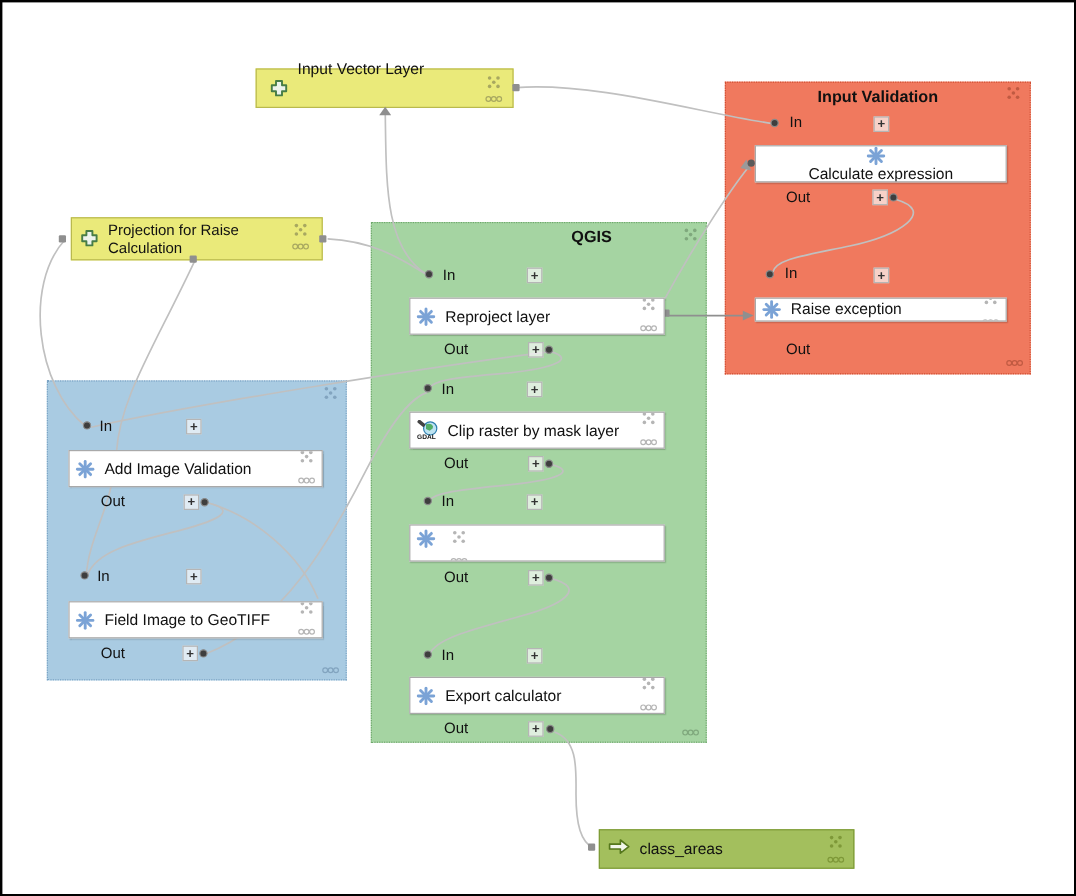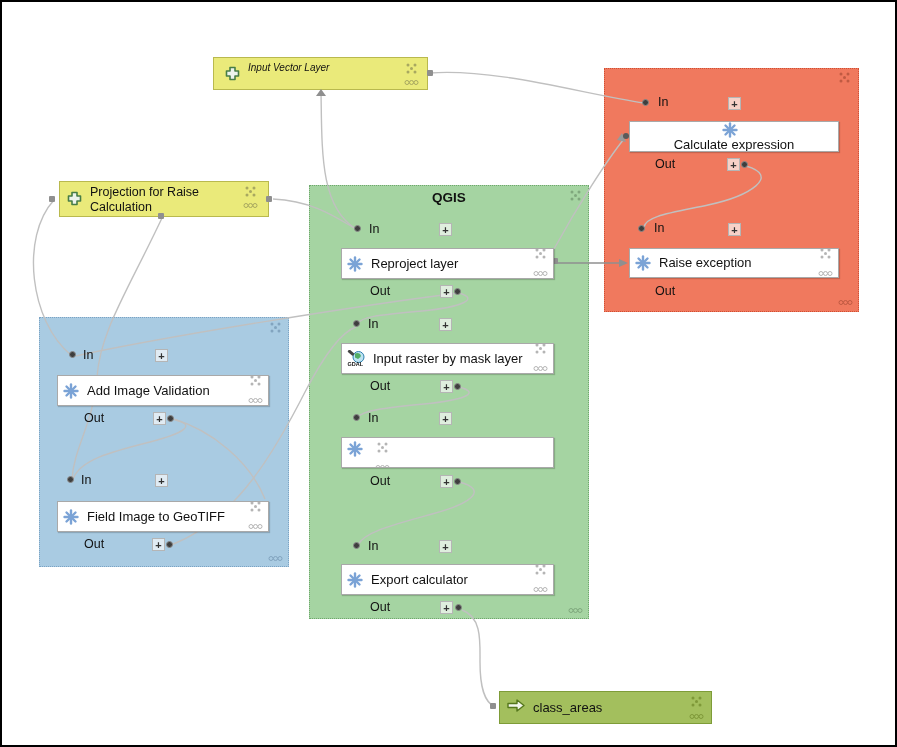--- a/index.html
+++ b/index.html
@@ -72,21 +72,21 @@
     <polygon points="314,94 324,94 319,87" fill="#8f8f8f"></polygon>
     <polygon points="617,257 617,265 626,261" fill="#8f8f8f"></polygon>
     <polygon points="615,138 624,140 620,131" fill="#9a9a9a"></polygon>
   </svg>
 
   <span class="xic" style="left:222px;top:63px;">
     <svg width="17" height="17" viewBox="0 0 17 17">
         <path d="M6 2.5 h5 v3.5 h3.5 v5 h-3.5 v3.5 h-5 v-3.5 h-3.5 v-5 h3.5 z" fill="#ecf3ec" stroke="#477d46" stroke-width="1.6" stroke-linejoin="round"></path>
       </svg>
   </span>
-  <span class="pl" style="left:246px;top:60px;font-size:10px;font-style:italic;">Input Vector Layer</span>
+  <span class="pl" style="left:246px;top:48px;font-size:13px;">Input Vector Layer</span>
   <span class="xic" style="left:403px;top:60px;">
     <svg width="13" height="13" viewBox="0 0 13 13">
         <g fill="#a8a860">
           <circle cx="3" cy="3" r="1.5"></circle>
           <circle cx="10" cy="3" r="1.5"></circle>
           <circle cx="6.5" cy="6.5" r="1.5"></circle>
           <circle cx="3" cy="10" r="1.5"></circle>
           <circle cx="10" cy="10" r="1.5"></circle>
         </g>
       </svg>
@@ -125,20 +125,21 @@
           <circle cx="3" cy="3.5" r="2"></circle>
           <circle cx="7.5" cy="3.5" r="2"></circle>
           <circle cx="12" cy="3.5" r="2"></circle>
         </g>
       </svg>
   </span>
   <span class="nub" style="left:47px;top:194px;"></span>
   <span class="nub" style="left:264px;top:194px;"></span>
   <span class="nub" style="left:156px;top:211px;"></span>
 
+  <div class="ttl" style="left:602px;top:71px;width:255px;">Input Validation</div>
   <span class="xic" style="left:836px;top:69px;">
     <svg width="13" height="13" viewBox="0 0 13 13">
         <g fill="#c05a42">
           <circle cx="3" cy="3" r="1.5"></circle>
           <circle cx="10" cy="3" r="1.5"></circle>
           <circle cx="6.5" cy="6.5" r="1.5"></circle>
           <circle cx="3" cy="10" r="1.5"></circle>
           <circle cx="10" cy="10" r="1.5"></circle>
         </g>
       </svg>
@@ -192,21 +193,21 @@
   <span class="ldot" style="left:621px;top:131px;"></span>
 
   <span class="pl" style="left:653px;top:155px;">Out</span>
   <button class="pb" style="left:725px;top:156px;">+</button>
   <span class="dot" style="left:739px;top:159px;"></span>
 
   <span class="dot" style="left:636px;top:223px;"></span>
   <span class="pl" style="left:652px;top:219px;">In</span>
   <button class="pb" style="left:726px;top:221px;">+</button>
 
-  <div class="node" style="left:627px;top:246px;width:210px;height:30px;">
+  <div class="node" style="left:627px;top:246px;width:210px;height:20px;">
     <span class="ic">
       <svg width="16" height="16" viewBox="0 0 16 16">
           <g stroke="#7ba3d6" stroke-width="2.4" stroke-linecap="round">
             <line x1="8" y1="1.5" x2="8" y2="14.5"></line>
             <line x1="1.5" y1="8" x2="14.5" y2="8"></line>
             <line x1="3.5" y1="3.5" x2="12.5" y2="12.5"></line>
             <line x1="12.5" y1="3.5" x2="3.5" y2="12.5"></line>
           </g>
           <circle cx="8" cy="8" r="2.2" fill="#7ba3d6"></circle>
         </svg>
@@ -226,21 +227,21 @@
             <g fill="none" stroke="#b5b5b5" stroke-width="1">
               <circle cx="3" cy="3.5" r="2"></circle>
               <circle cx="7.5" cy="3.5" r="2"></circle>
               <circle cx="12" cy="3.5" r="2"></circle>
             </g>
           </svg></span>
     </span>
   </div>
   <span class="pl" style="left:653px;top:282px;">Out</span>
 
-  <div class="ttl" style="left:307px;top:188px;width:280px;">QGIS</div>
+  <div class="ttl" style="left:307px;top:188px;width:280px;padding-left:44px;">QGIS</div>
   <span class="xic" style="left:567px;top:187px;">
     <svg width="13" height="13" viewBox="0 0 13 13">
         <g fill="#7fa87d">
           <circle cx="3" cy="3" r="1.5"></circle>
           <circle cx="10" cy="3" r="1.5"></circle>
           <circle cx="6.5" cy="6.5" r="1.5"></circle>
           <circle cx="3" cy="10" r="1.5"></circle>
           <circle cx="10" cy="10" r="1.5"></circle>
         </g>
       </svg>
@@ -303,21 +304,21 @@
 
   <div class="node" style="left:339px;top:341px;width:213px;height:31px;">
     <span class="ic">
       <svg width="18" height="17" viewBox="0 0 18 17">
         <circle cx="11.5" cy="7" r="5.5" fill="#bde3f2" stroke="#2e7fae"></circle>
         <path d="M8 3.5 q3 -1 5 0.5 q1.5 1.5 0.5 3 l-2.5 2 l-3 -1.5 z" fill="#3fa34c" opacity="0.85"></path>
         <rect x="1" y="1" width="7" height="3" rx="1" transform="rotate(40 4 2)" fill="#444"></rect>
         <text x="0.5" y="16" font-size="5.5" font-weight="bold" fill="#111">GDAL</text>
       </svg>
     </span>
-    <span class="lbl">Input raster by mask layer</span>
+    <span class="lbl">Clip raster by mask layer</span>
     <span class="side">
       <span><svg width="13" height="13" viewBox="0 0 13 13">
             <g fill="#b5b5b5">
               <circle cx="3" cy="3" r="1.5"></circle>
               <circle cx="10" cy="3" r="1.5"></circle>
               <circle cx="6.5" cy="6.5" r="1.5"></circle>
               <circle cx="3" cy="10" r="1.5"></circle>
               <circle cx="10" cy="10" r="1.5"></circle>
             </g>
           </svg></span>

